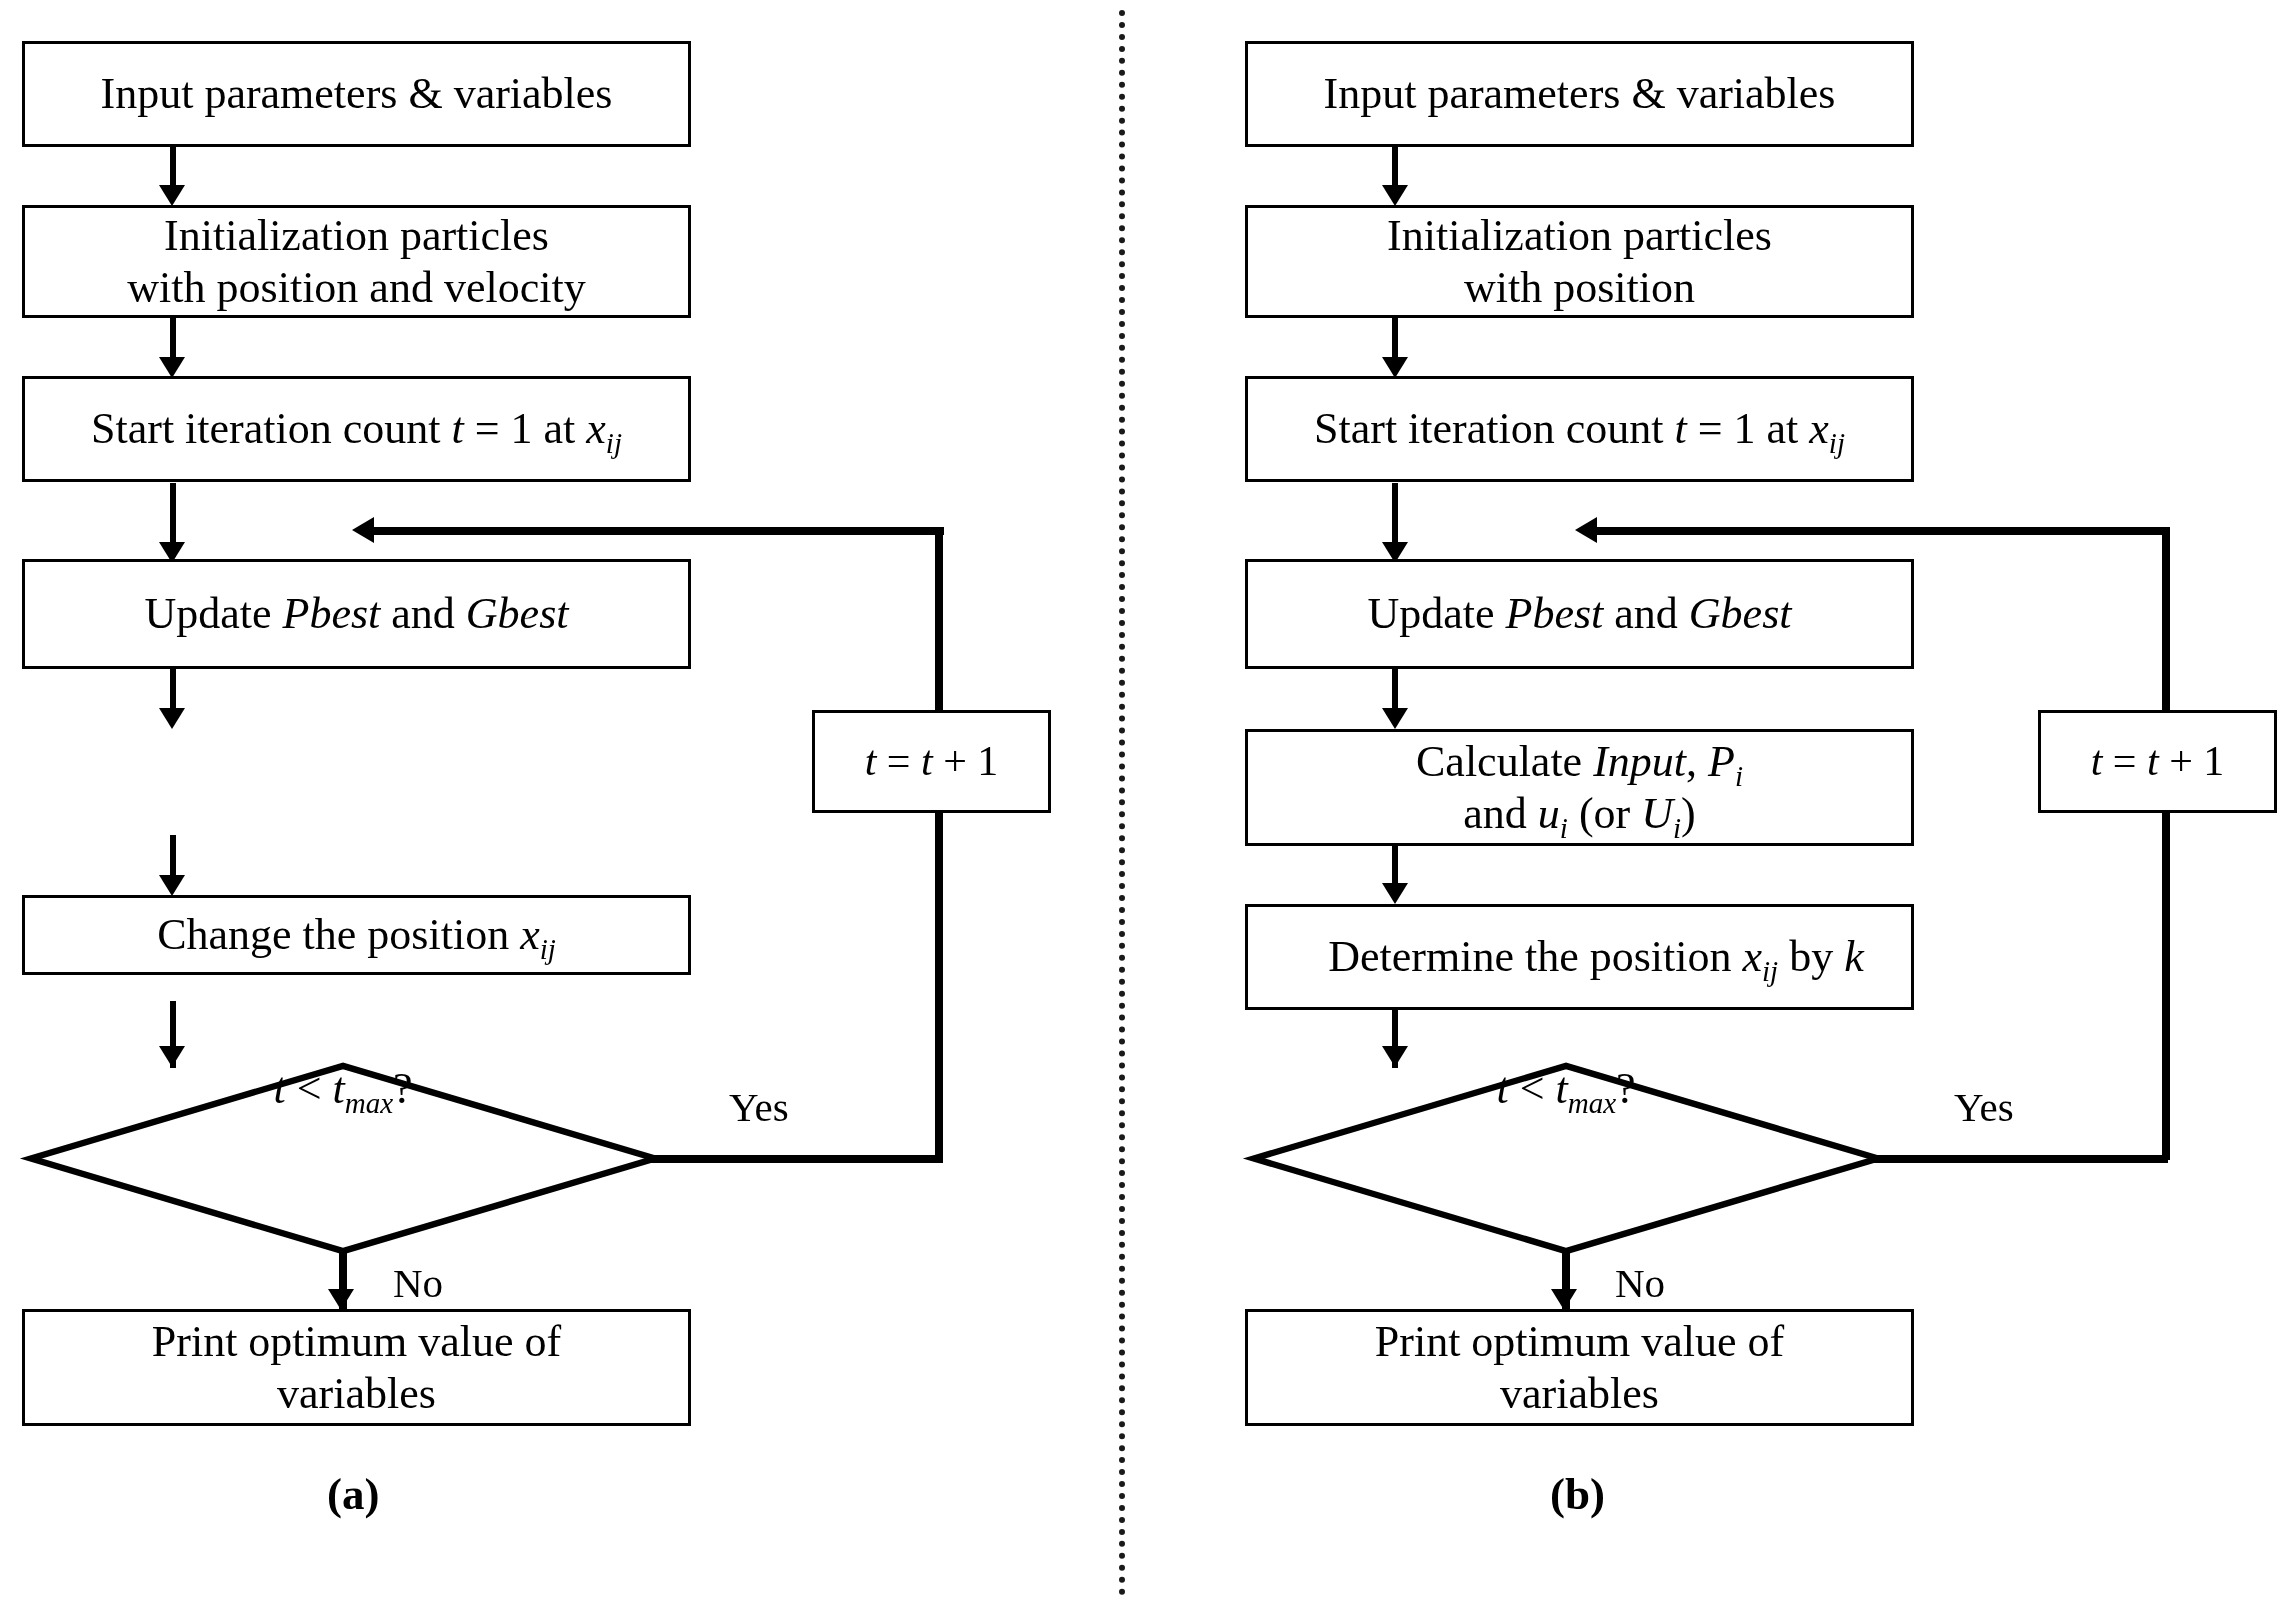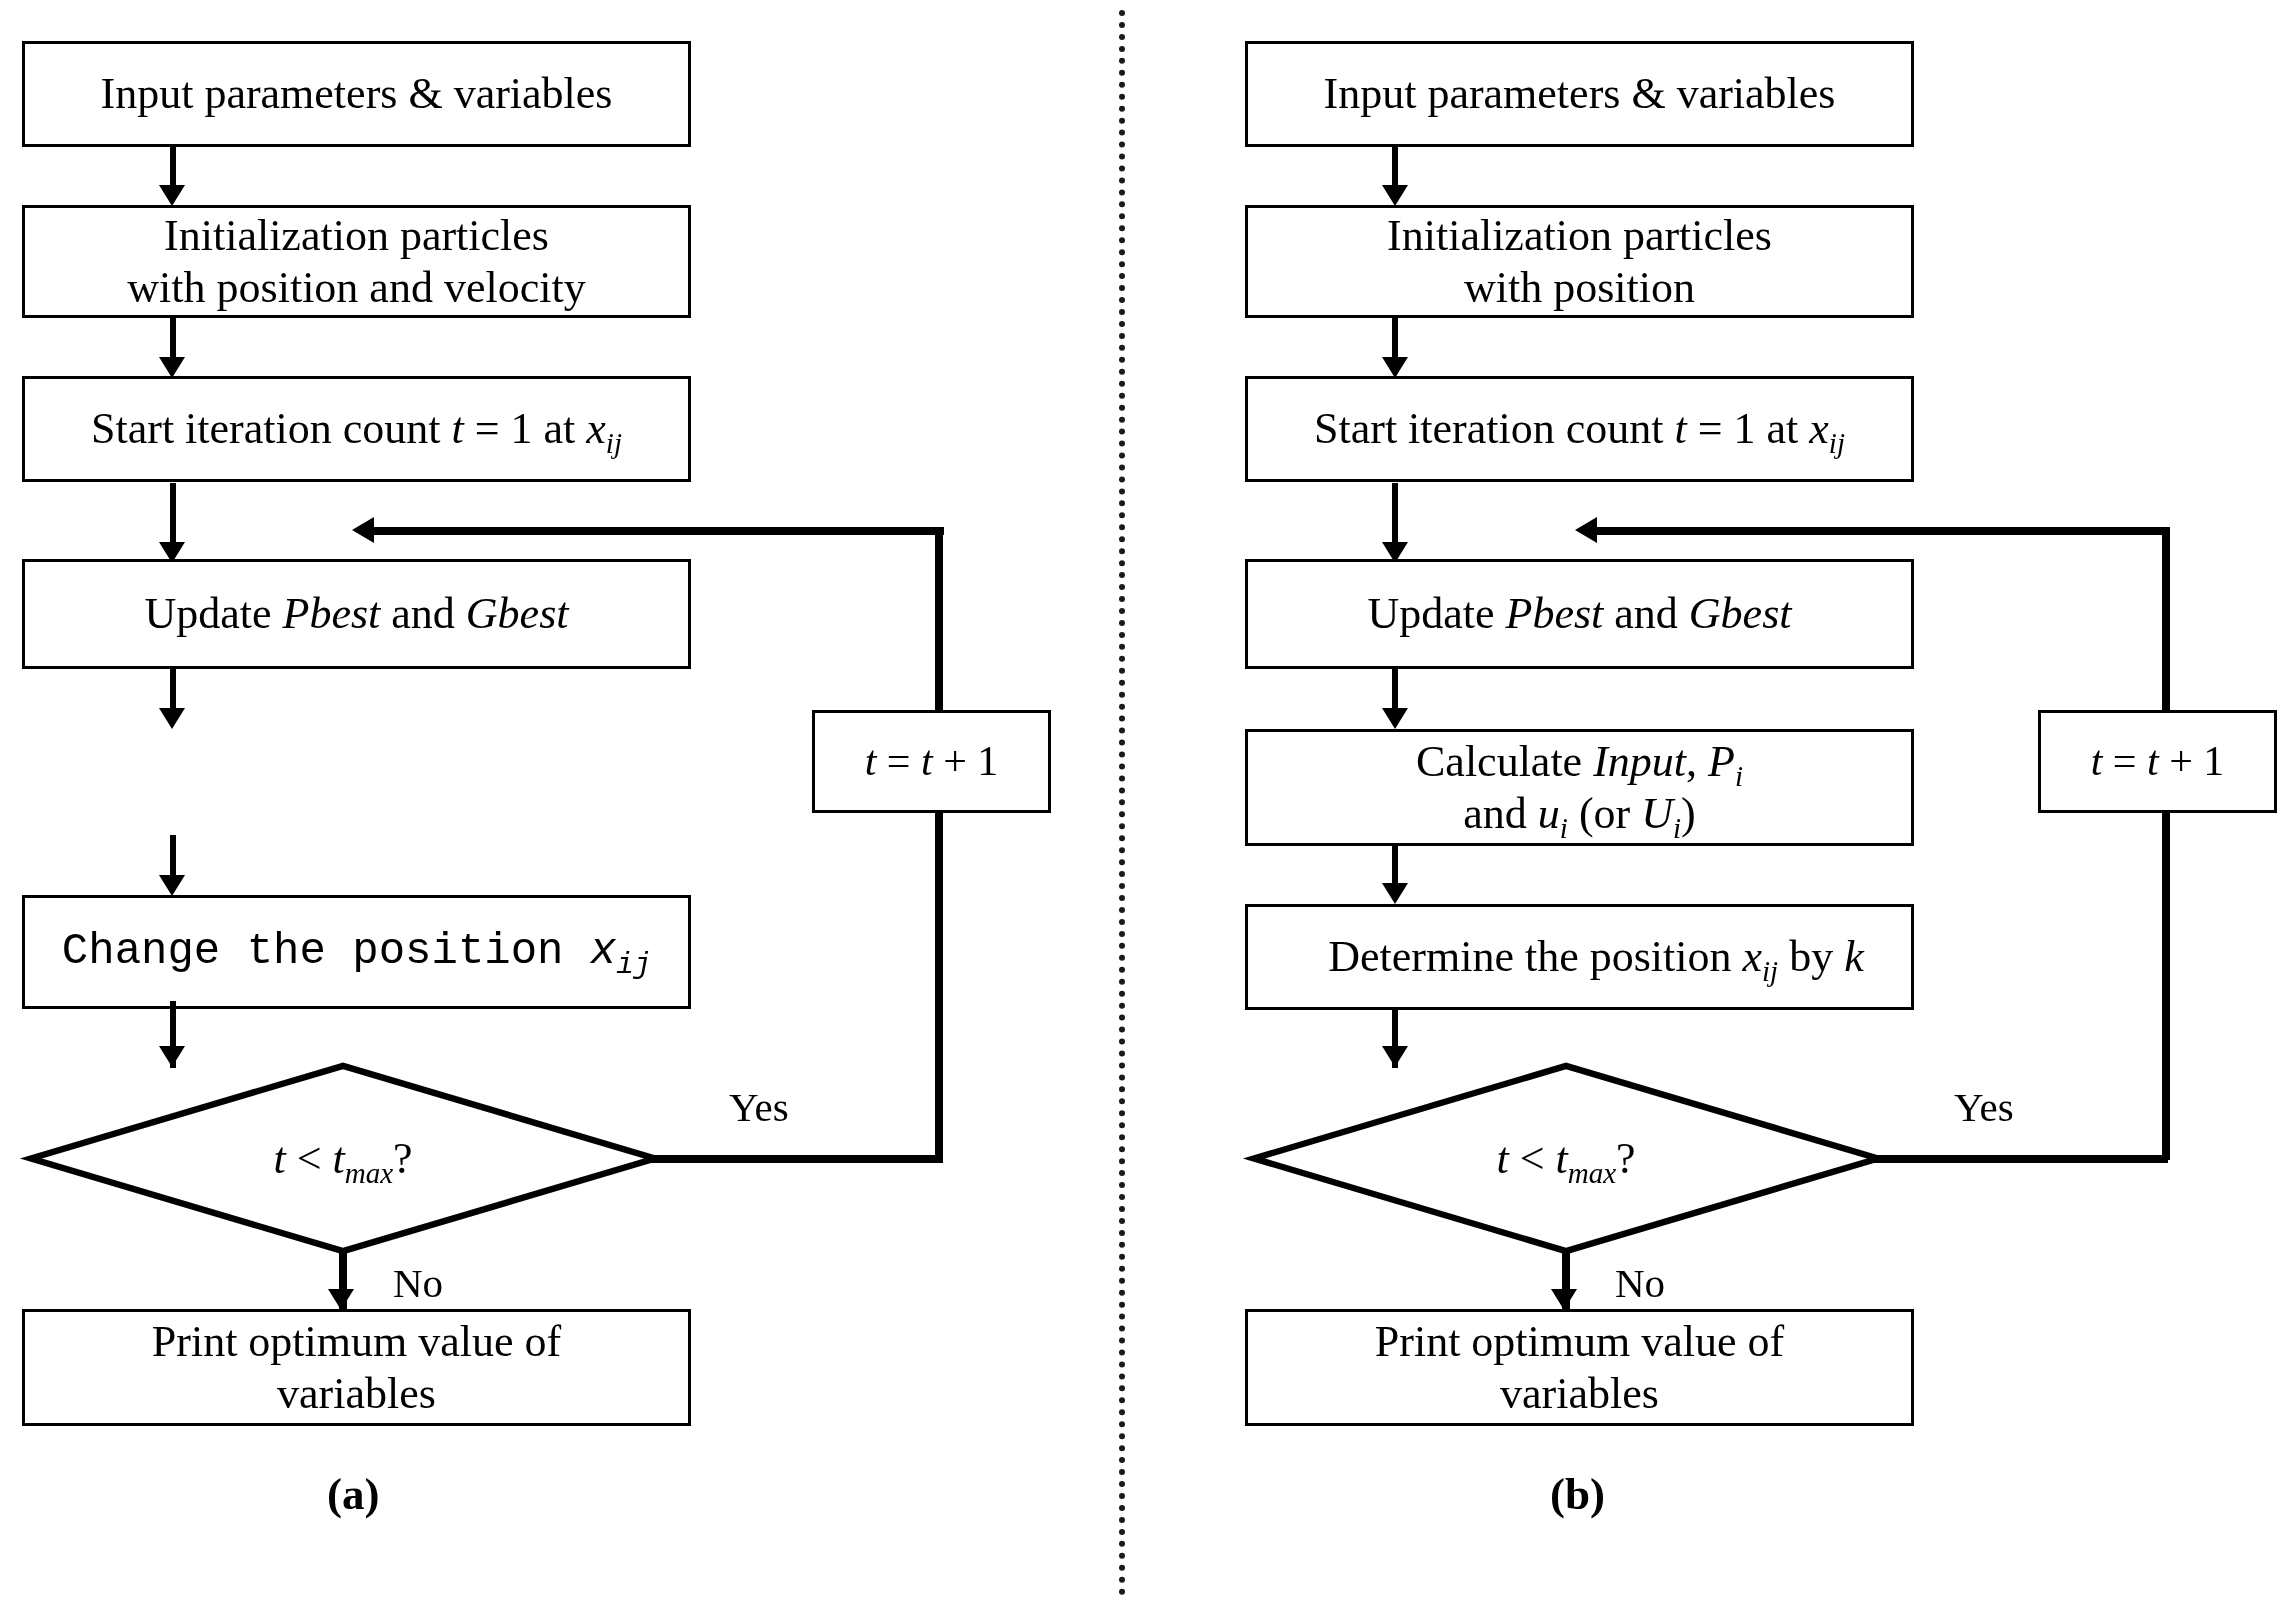--- a/index.html
+++ b/index.html
@@ -46,21 +46,20 @@
     top: 0;
     overflow: visible;
   }
   .diamond-label {
     position: absolute;
     left: 0;
     top: 0;
     width: 100%;
     height: 100%;
     display: flex;
-    align-items: center;
     justify-content: center;
     font-size: 44px;
     pointer-events: none;
   }
 
   
   .vline {
     position: absolute;
     background: #000000;
     width: 6.4px;
@@ -149,21 +148,21 @@
     <span>Update <i class="mvar">Pbest</i> and <i class="mvar">Gbest</i></span>
   </div>
 
   <div class="vline" style="left:170px; top:669px; height:51px;"></div>
   <div class="arrow-down" style="left:159px; top:708px;"></div>
 
 
   <div class="vline" style="left:170px; top:835px; height:51px;"></div>
   <div class="arrow-down" style="left:159px; top:875px;"></div>
 
-  <div class="fbox" style="left:22px; top:895px; width:669px; height:114px;font-family:Liberation Mono, monospace;">
+  <div class="fbox" style="left:22px; top:895px; width:669px; height:80px;">
     <span>Change the position <i class="mvar">x</i><span class="sub">ij</span></span>
   </div>
 
   <div class="vline" style="left:170px; top:1001px; height:67px;"></div>
   <div class="arrow-down" style="left:159px; top:1046px;"></div>
 
   <div class="diamond-wrap" style="left:28px; top:1063px; width:630px; height:191px;">
     <svg width="630" height="191" viewBox="0 0 890 270" aria-hidden="true">
       <polygon points="445,4 886,135 445,266 4,135" fill="#ffffff" stroke="#000000" stroke-width="9"></polygon>
     </svg>

